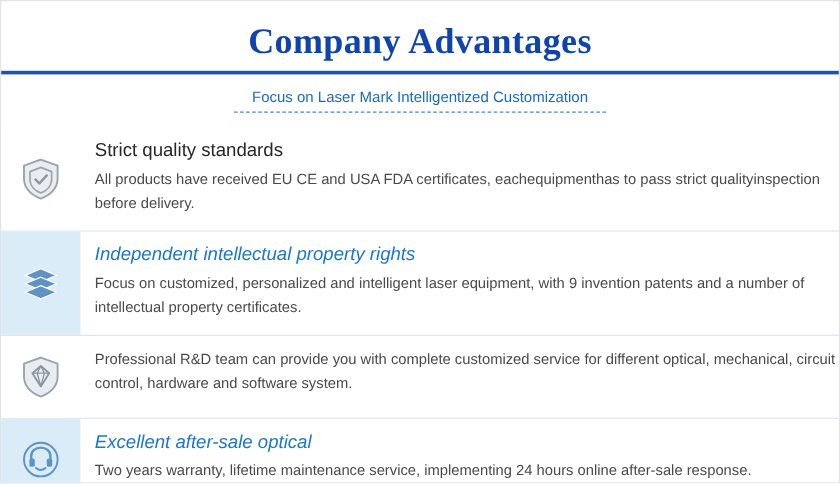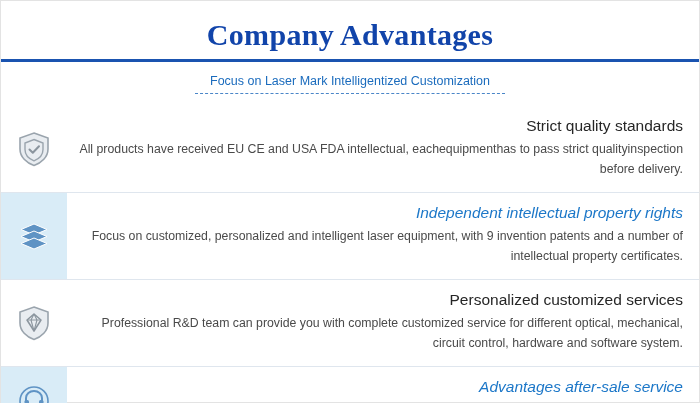--- a/index.html
+++ b/index.html
@@ -78,22 +78,21 @@
   }
   .icon-shape {
     width: 40px;
     height: 40px;
     display: flex;
     align-items: center;
     justify-content: center;
   }
   .txt-cell {
     flex: 1 1 auto;
-    padding: 10px 16px 12px 12px;
-    text-align: right;
+    padding: 10px 3px 12px 12px;
   }
   .item-title {
     font-size: 15.5px;
     line-height: 1.25;
     margin-bottom: 5px;
   }
   .item-title.dark {
     color: #262626;
   }
   .item-title.blue {
@@ -125,21 +124,21 @@
         <span class="icon-shape">
           <svg width="40" height="40" viewBox="0 0 40 40" aria-hidden="true">
             <path d="M20 4 L34 9 V20 C34 28 27.5 34 20 36.5 C12.5 34 6 28 6 20 V9 Z" fill="#e9edf1" stroke="#9aa4ad" stroke-width="1.6"></path>
             <path d="M20 10.5 L29 14 V20.5 C29 26 24.6 30 20 31.8 C15.4 30 11 26 11 20.5 V14 Z" fill="none" stroke="#9aa4ad" stroke-width="1.4"></path>
             <path d="M15.5 20.5 L18.8 23.8 L25 17.2" fill="none" stroke="#8b959e" stroke-width="2" stroke-linecap="round" stroke-linejoin="round"></path>
           </svg>
         </span>
       </div>
       <div class="txt-cell">
         <div class="item-title dark">Strict quality standards</div>
-        <div class="item-desc">All products have received EU CE and USA FDA intellectual, eachequipmenthas to pass strict qualityinspection before delivery.</div>
+        <div class="item-desc">All products have received EU CE and USA FDA certificates, eachequipmenthas to pass strict qualityinspection before delivery.</div>
       </div>
     </div>
 
     <div class="row">
       <div class="icon-cell tinted">
         <span class="icon-shape">
           <svg width="40" height="40" viewBox="0 0 40 40" aria-hidden="true">
             <g fill="#5f93c4" stroke="#ffffff" stroke-width="1">
               <path d="M20 8 L33 13.5 L20 19 L7 13.5 Z"></path>
               <path d="M20 15 L33 20.5 L20 26 L7 20.5 Z"></path>
@@ -158,37 +157,36 @@
       <div class="icon-cell">
         <span class="icon-shape">
           <svg width="40" height="40" viewBox="0 0 40 40" aria-hidden="true">
             <path d="M20 4 L34 9 V20 C34 28 27.5 34 20 36.5 C12.5 34 6 28 6 20 V9 Z" fill="#e9edf1" stroke="#9aa4ad" stroke-width="1.6"></path>
             <path d="M13 17 L20 11 L27 17 L20 28 Z" fill="none" stroke="#8b959e" stroke-width="1.5" stroke-linejoin="round"></path>
             <path d="M13 17 H27 M17 17 L20 28 M23 17 L20 28 M17 17 L20 11 M23 17 L20 11" fill="none" stroke="#8b959e" stroke-width="1.1"></path>
           </svg>
         </span>
       </div>
       <div class="txt-cell">
-        <div class="item-title dark">Personalized customized services</div>
         <div class="item-desc">Professional R&amp;D team can provide you with complete customized service for different optical, mechanical, circuit control, hardware and software system.</div>
       </div>
     </div>
 
     <div class="row">
       <div class="icon-cell tinted">
         <span class="icon-shape">
           <svg width="40" height="40" viewBox="0 0 40 40" aria-hidden="true">
             <circle cx="20" cy="20" r="14" fill="none" stroke="#5f93c4" stroke-width="1.6"></circle>
             <path d="M12 20 V17 C12 12.8 15.6 10 20 10 C24.4 10 28 12.8 28 17 V20" fill="none" stroke="#5f93c4" stroke-width="2" stroke-linecap="round"></path>
             <rect x="10.5" y="19" width="4.5" height="7" rx="1.6" fill="#5f93c4"></rect>
             <rect x="25" y="19" width="4.5" height="7" rx="1.6" fill="#5f93c4"></rect>
             <path d="M16 27 Q20 30.5 24 27" fill="none" stroke="#5f93c4" stroke-width="1.6" stroke-linecap="round"></path>
           </svg>
         </span>
       </div>
       <div class="txt-cell">
-        <div class="item-title blue">Advantages after-sale service</div>
+        <div class="item-title blue">Excellent after-sale optical</div>
         <div class="item-desc">Two years warranty, lifetime maintenance service, implementing 24 hours online after-sale response.</div>
       </div>
     </div>
 
   </div>
 </div>
 
 </body></html>

